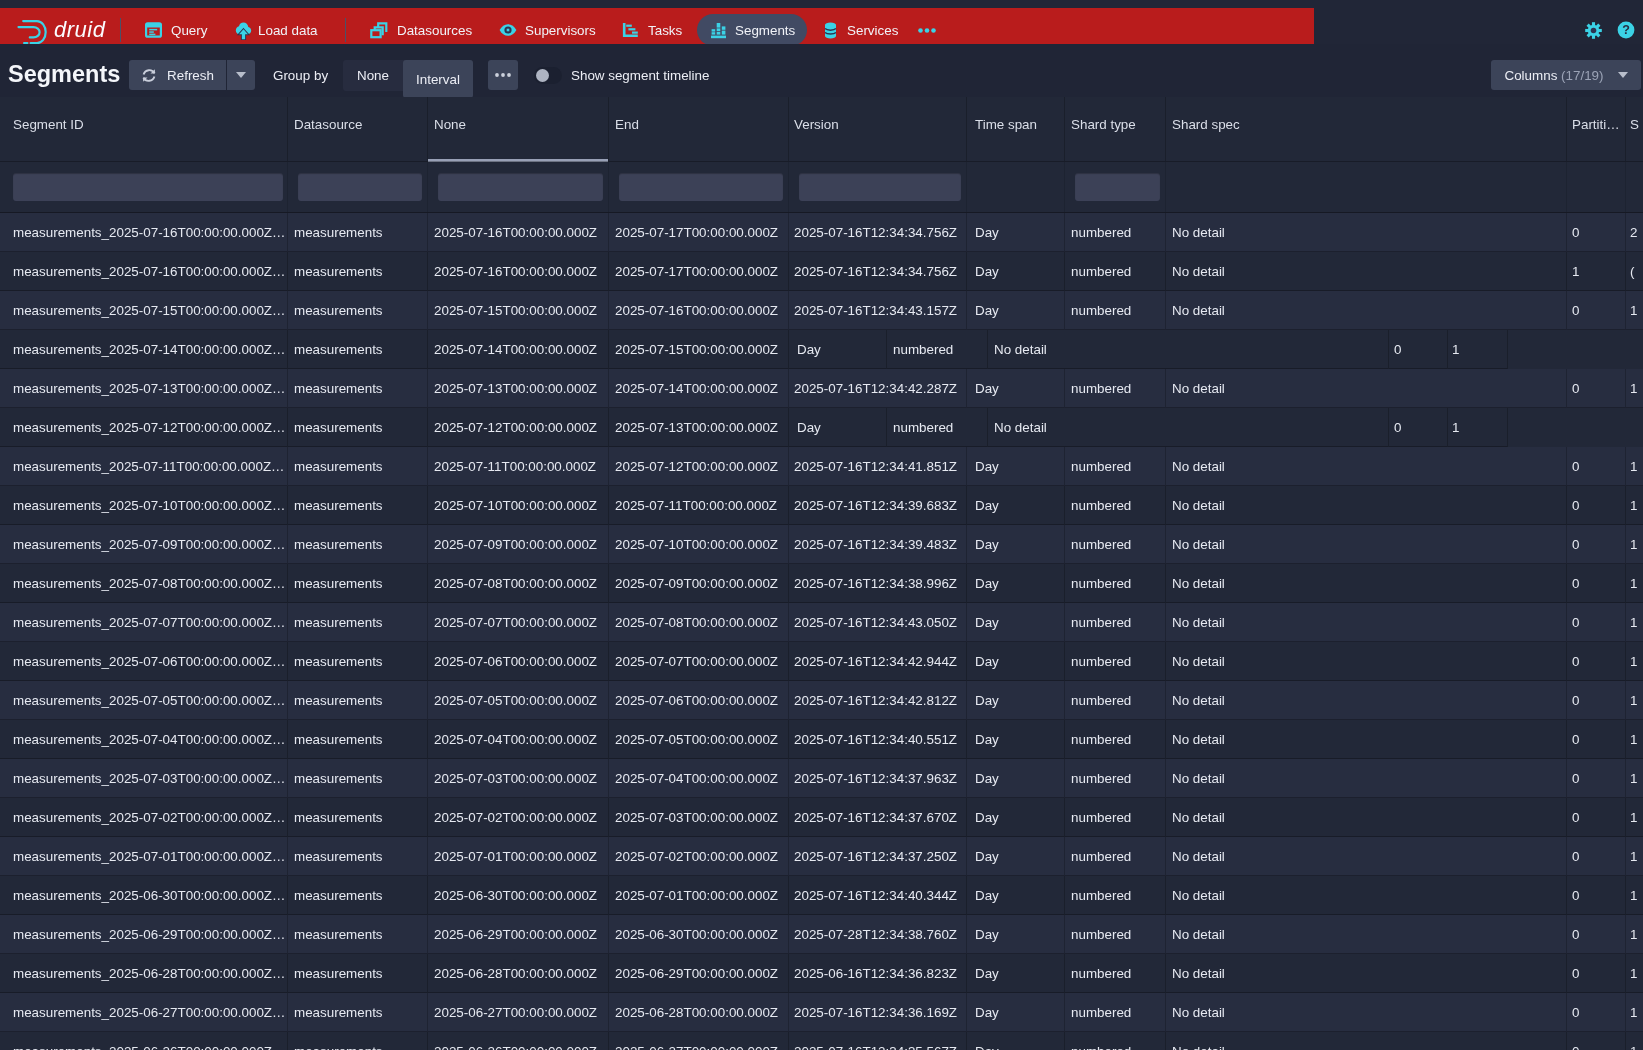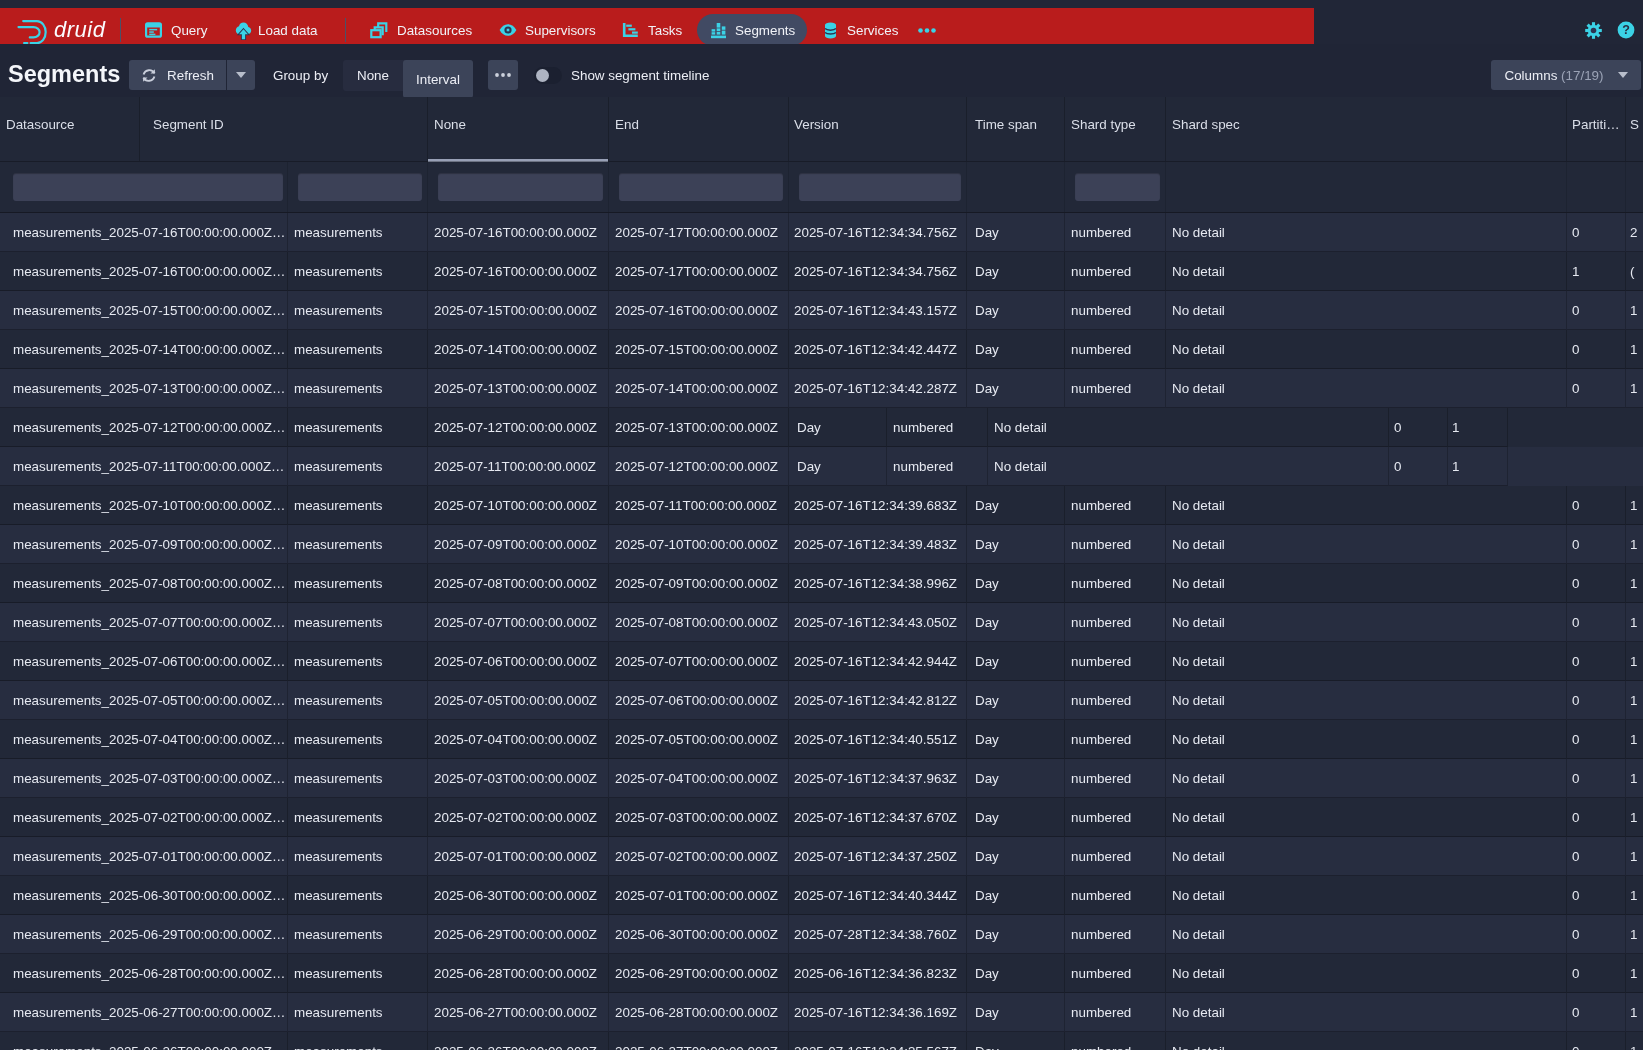--- a/index.html
+++ b/index.html
@@ -161,22 +161,22 @@
       <circle cx="8" cy="2" r="1.9" fill="#ccd1dc"></circle>
       <circle cx="14" cy="2" r="1.9" fill="#ccd1dc"></circle>
     </svg>
   </div>
 <div style="position:absolute;left:534px;top:67px;width:28px;height:17px;border-radius:9px;background:#1b2030"></div>
 <div style="position:absolute;left:536px;top:69px;width:13px;height:13px;border-radius:50%;background:#aeb4c2"></div>
 <div class="lbl" style="left:571px;top:68px">Show segment timeline</div>
 <div class="btn" style="left:1491px;top:60px;width:150px;height:30px">Columns&nbsp;<span class="gray">(17/19)</span><span style="width:14px"></span><span style="display:inline-block;width:0;height:0;border-left:5.5px solid transparent;border-right:5.5px solid transparent;border-top:6.5px solid #b8becb"></span></div>
 <div id="tbl">
     <div class="hrow">
+      <div class="cell hcell" style="width:288px;padding-left:13px">Segment ID</div>
       <div class="cell hcell" style="width:140px;padding-left:6px">Datasource</div>
-      <div class="cell hcell" style="width:288px;padding-left:13px">Segment ID</div>
       <div class="cell hcell" style="width:181px;padding-left:6px">None</div>
       <div class="cell hcell" style="width:180px;padding-left:6px">End</div>
       <div class="cell hcell" style="width:178px;padding-left:5px">Version</div>
       <div class="cell hcell" style="width:98px;padding-left:8px">Time span</div>
       <div class="cell hcell" style="width:101px;padding-left:6px">Shard type</div>
       <div class="cell hcell" style="width:401px;padding-left:6px">Shard spec</div>
       <div class="cell hcell" style="width:59px;padding-left:5px">Partiti…</div>
       <div class="cell hcell" style="width:60px;padding-left:4px">S</div>
     </div>
     <div style="position:absolute;left:428px;top:62px;width:180px;height:3px;background:#98a0b6"></div>
@@ -306,23 +306,20 @@
       </div>
       <div class="cell dcell" style="width:140px;padding-left:6px">
         <span class="ell">measurements</span>
       </div>
       <div class="cell dcell" style="width:181px;padding-left:6px">
         <span class="ell">2025-07-14T00:00:00.000Z</span>
       </div>
       <div class="cell dcell" style="width:180px;padding-left:6px">
         <span class="ell">2025-07-15T00:00:00.000Z</span>
       </div>
-      <div class="cell dcell" style="width:178px;padding-left:5px">
-        <span class="ell">2025-07-16T12:34:42.447Z</span>
-      </div>
       <div class="cell dcell" style="width:98px;padding-left:8px">
         <span class="ell">Day</span>
       </div>
       <div class="cell dcell" style="width:101px;padding-left:6px">
         <span class="ell">numbered</span>
       </div>
       <div class="cell dcell" style="width:401px;padding-left:6px">
         <span class="ell">No detail</span>
       </div>
       <div class="cell dcell" style="width:59px;padding-left:5px">
@@ -398,20 +395,23 @@
         <span class="ell">measurements_2025-07-11T00:00:00.000Z_2025-07-12T00:00:00.000Z_2025-07-16T12:34:41.851Z</span>
       </div>
       <div class="cell dcell" style="width:140px;padding-left:6px">
         <span class="ell">measurements</span>
       </div>
       <div class="cell dcell" style="width:181px;padding-left:6px">
         <span class="ell">2025-07-11T00:00:00.000Z</span>
       </div>
       <div class="cell dcell" style="width:180px;padding-left:6px">
         <span class="ell">2025-07-12T00:00:00.000Z</span>
+      </div>
+      <div class="cell dcell" style="width:178px;padding-left:5px">
+        <span class="ell">2025-07-16T12:34:41.851Z</span>
       </div>
       <div class="cell dcell" style="width:98px;padding-left:8px">
         <span class="ell">Day</span>
       </div>
       <div class="cell dcell" style="width:101px;padding-left:6px">
         <span class="ell">numbered</span>
       </div>
       <div class="cell dcell" style="width:401px;padding-left:6px">
         <span class="ell">No detail</span>
       </div>

